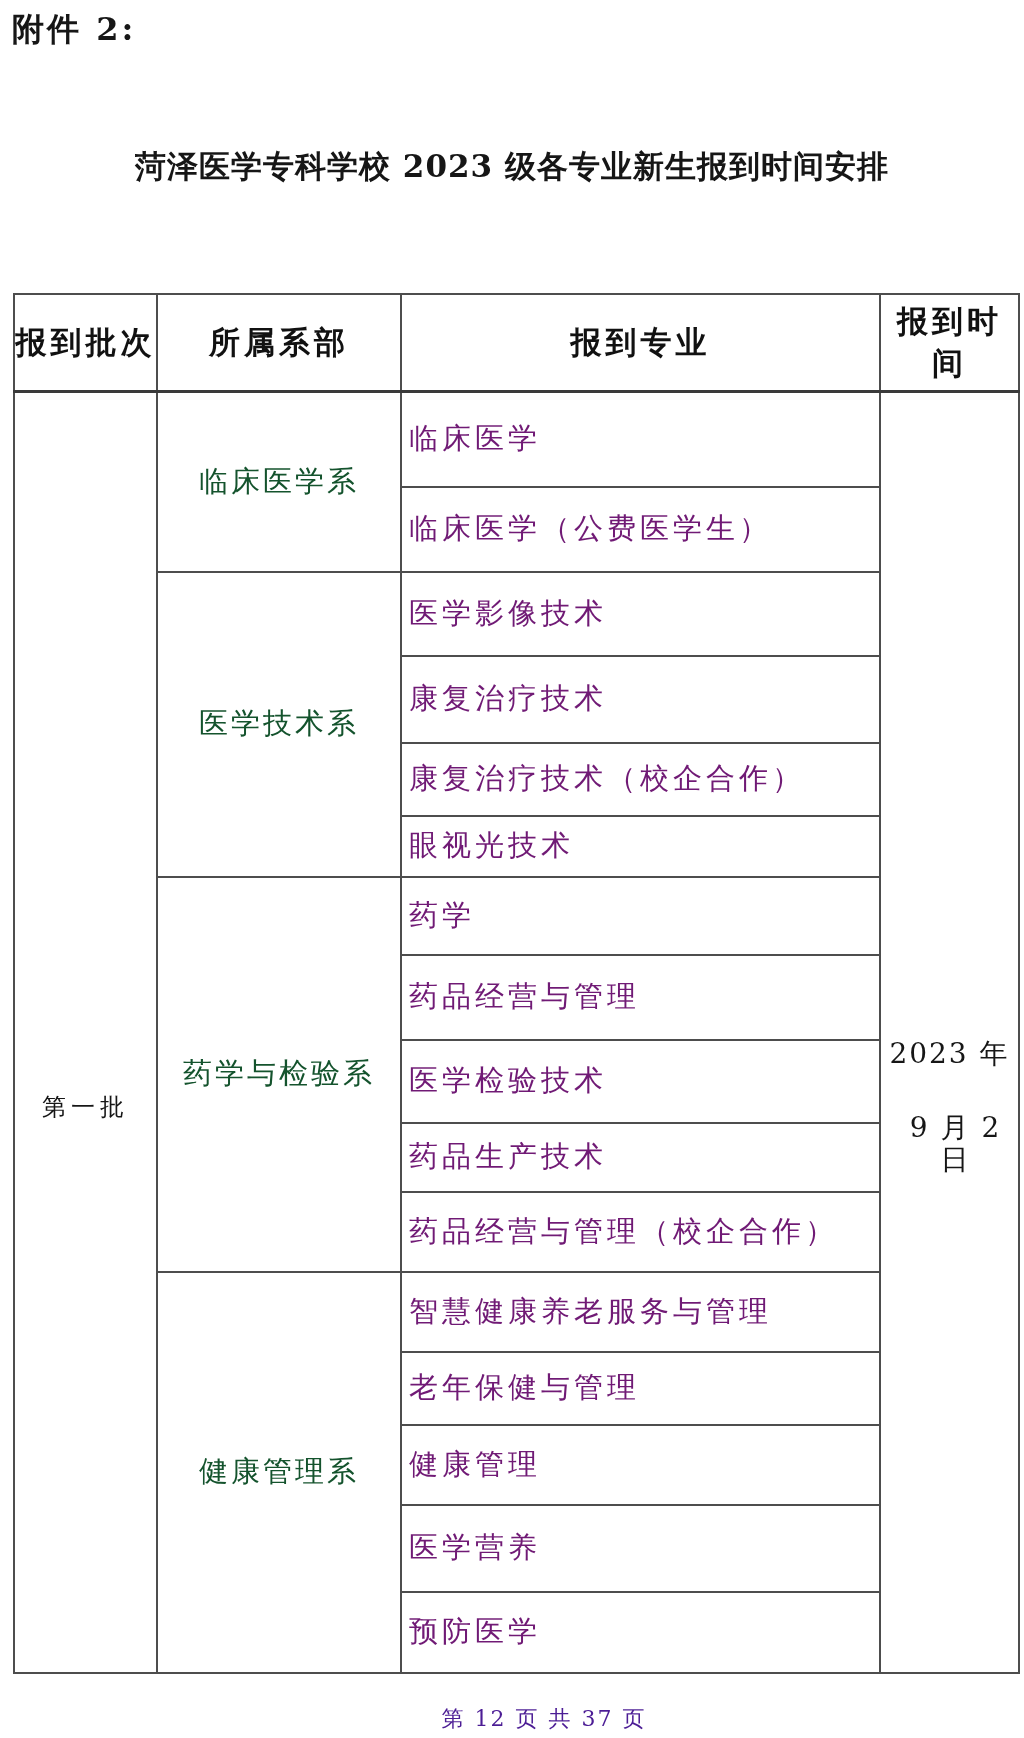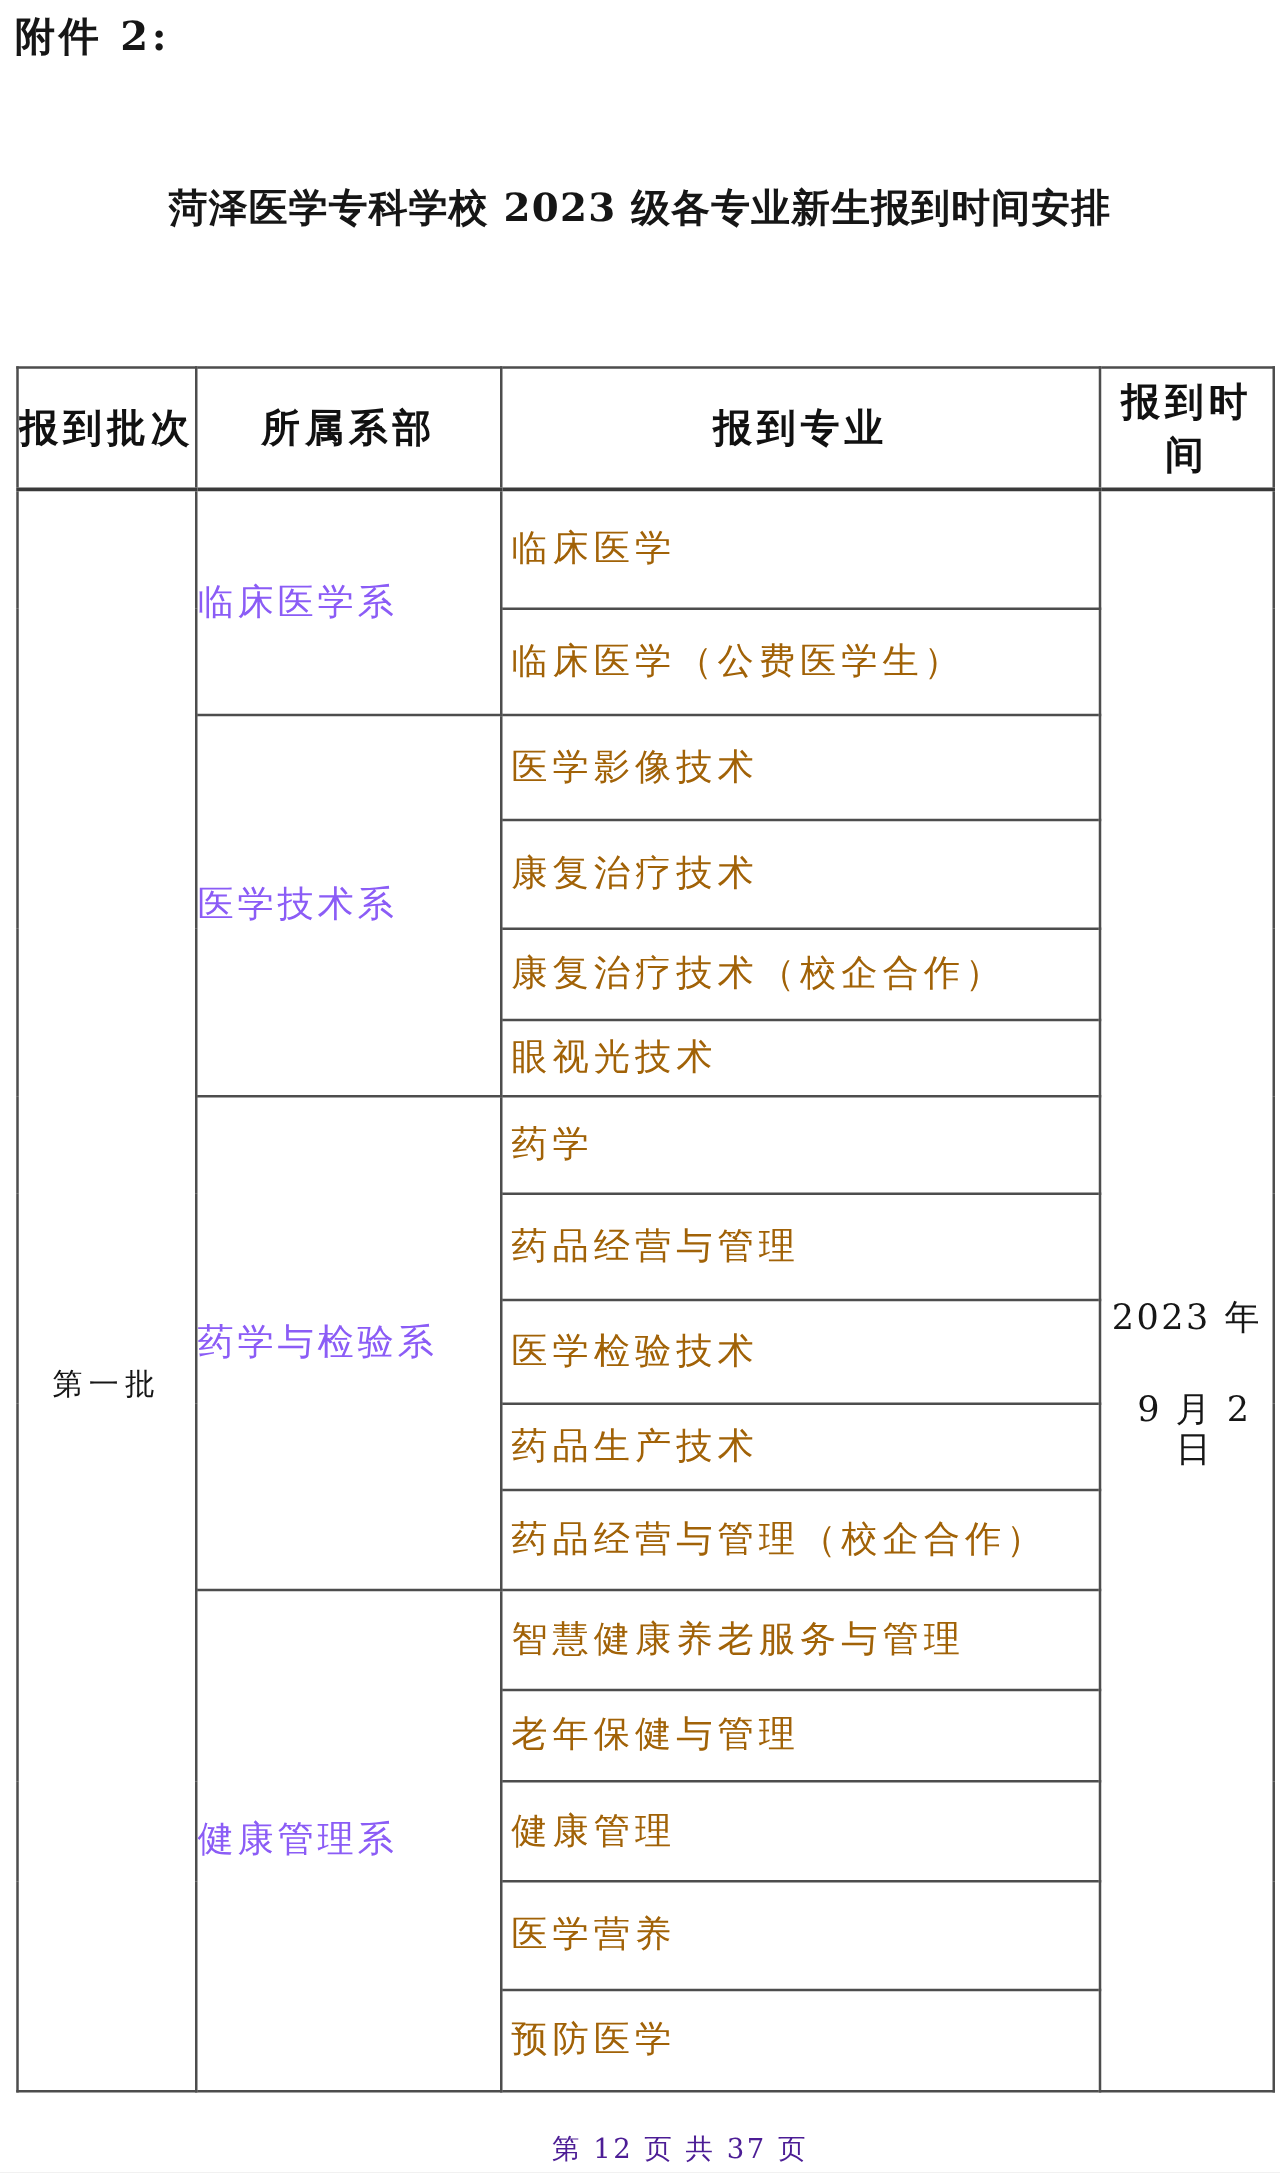--- a/index.html
+++ b/index.html
@@ -39,28 +39,28 @@
     text-align:center;vertical-align:middle;
     color:#111;
   }
   td.batch{
     font-size:24px;letter-spacing:5px;
     text-align:center;vertical-align:middle;
     padding-top:150px;
   }
   td.dept{
     font-size:29px;letter-spacing:3px;
-    vertical-align:middle;
-    color:#8b5cf6;
+    text-align:center;vertical-align:middle;
+    color:#14532d;
   }
   td.major{
     font-size:29px;letter-spacing:4px;
     text-align:left;vertical-align:middle;
     padding-left:7px;
-    color:#a16207;
+    color:#701a75;
   }
   td.time{
     font-size:28px;letter-spacing:2px;
     text-align:center;vertical-align:middle;
     padding-top:150px;
   }
   .time-line{line-height:1.15;}
   .time-line + .time-line{margin-top:42px;padding-left:12px;}
   .footer{
     position:absolute;left:0;top:1704px;width:100%;

